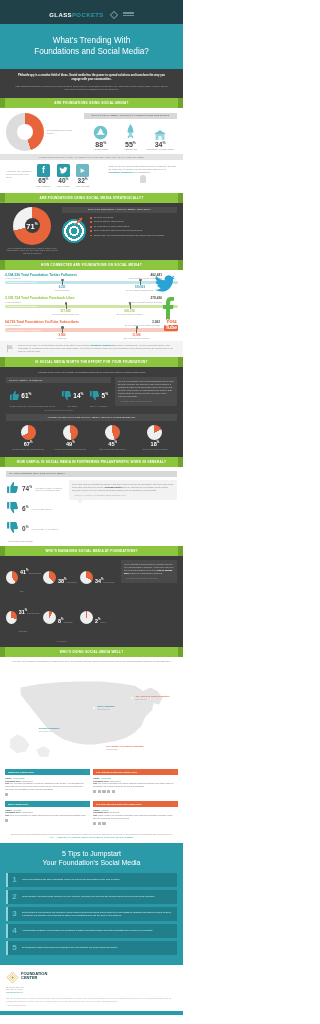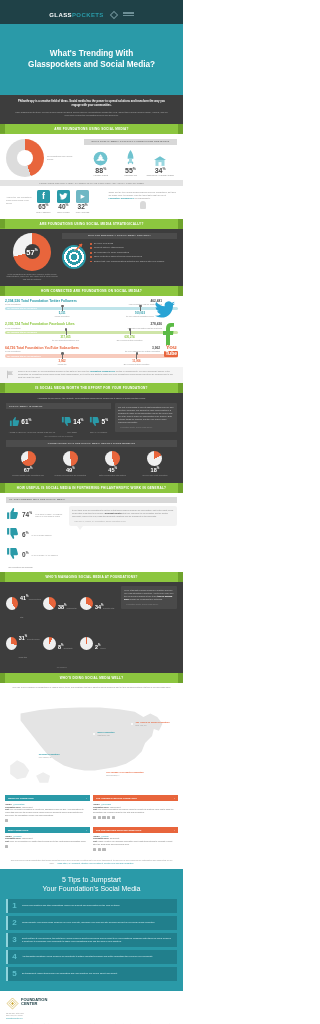--- a/index.html
+++ b/index.html
@@ -26,21 +26,21 @@
   
   .topbar{background:#1f4147;padding:3px 0 2px;text-align:center;}
   .gp-logo{font-size:6px;font-weight:bold;letter-spacing:.4px;display:inline-block;}
   .gp-logo .a{color:#ffffff;}
   .gp-logo .b{color:#2a9aa8;}
   .fc-mini{display:inline-block;vertical-align:middle;margin-left:3px;}
   .fc-mini .dia{width:4px;height:4px;border:.6px solid #6d8f96;transform:rotate(45deg);display:inline-block;}
   .fc-mini .lines{display:inline-block;vertical-align:middle;margin-left:1px;}
   .fc-mini .lines i{display:block;width:11px;height:.6px;background:#6d8f96;margin:.7px 0;}
   .hero{background:#2a9aa8;text-align:center;padding:7px 8px 8px;}
-  .hero h1{margin:17px;color:#ffffff;font-size:8.2px;line-height:1.35;font-weight:bold;}
+  .hero h1{margin:4px;color:#ffffff;font-size:8.2px;line-height:1.35;font-weight:normal;}
   .intro{background:#3d3d3d;padding:5px 13px 6px;text-align:center;}
   .intro .lead{color:#ffffff;font-size:2.7px;line-height:1.45;font-weight:bold;margin:0 0 3px;}
   .intro .sub{color:#a8a8a8;font-size:2.4px;line-height:1.45;margin:0;}
 
   
   .s1{background:#ffffff;padding:5px 6px 3px;display:flex;gap:4px;}
   .s1-left{width:74px;}
   .donut-wrap{display:flex;align-items:center;gap:3px;}
   .donut45{
     width:38px;height:38px;border-radius:50%;
@@ -236,21 +236,21 @@
     <span class="gp-logo"><span class="a">GLASS</span><span class="b">POCKETS</span></span>
     <span class="fc-mini">
       <span class="dia"></span>
       <span class="lines"><i></i><i></i><i></i></span>
     </span>
   </div>
 
   <div class="hero">
     <h1>
       <span>What's Trending With</span><br>
-      <span>Glasspockets and Social Media?</span>
+      <span>Foundations and Social Media?</span>
     </h1>
   </div>
 
   <div class="intro">
     <p class="lead">Philanthropy is a creative field of ideas. Social media has the power to spread solutions and transform the way you engage with your communities.</p>
     <p class="sub">This Glasspockets study explores how social media is being used by foundations across the U.S. about their social media usage, values, and an overview of how the foundations field can succeed.</p>
   </div>
 
   <div class="greenbar">ARE FOUNDATIONS USING SOCIAL MEDIA?</div>
   <div class="s1">
@@ -338,21 +338,21 @@
     <div class="tipbox">
       <span>These are the top 3 social media channels used by foundations, but there are many more to consider. Find the tools that's right for you at </span><a href="#">Foundation Transparency</a><span> on Glasspockets.</span>
       <div class="bulb"></div>
     </div>
   </div>
 
   <div class="greenbar">ARE FOUNDATIONS USING SOCIAL MEDIA STRATEGICALLY?</div>
   <div class="s3">
     <div class="s3-left">
       <div class="donut71">
-        <span class="lbl"><span>57</span><sup style="font-size:.45em">%</sup></span>
+        <span class="lbl"><span>71</span><sup style="font-size:.45em">%</sup></span>
       </div>
       <div class="cap">of the foundations do NOT have a formal, written social media strategy, while only 16% agree with a clear purpose and that is functional</div>
     </div>
     <div class="s3-right">
       <div class="subhead">TIPS FOR BUILDING A SOCIAL MEDIA STRATEGY</div>
       <div class="s3-body">
         <div class="target">
           <svg class="arrow" viewBox="0 0 24 24">
               <path d="M21 3l-9 9" stroke="#e8653c" stroke-width="2.4" fill="none"></path>
               <path d="M21 3l-5 .5L20.5 8z" fill="#e8653c"></path>

